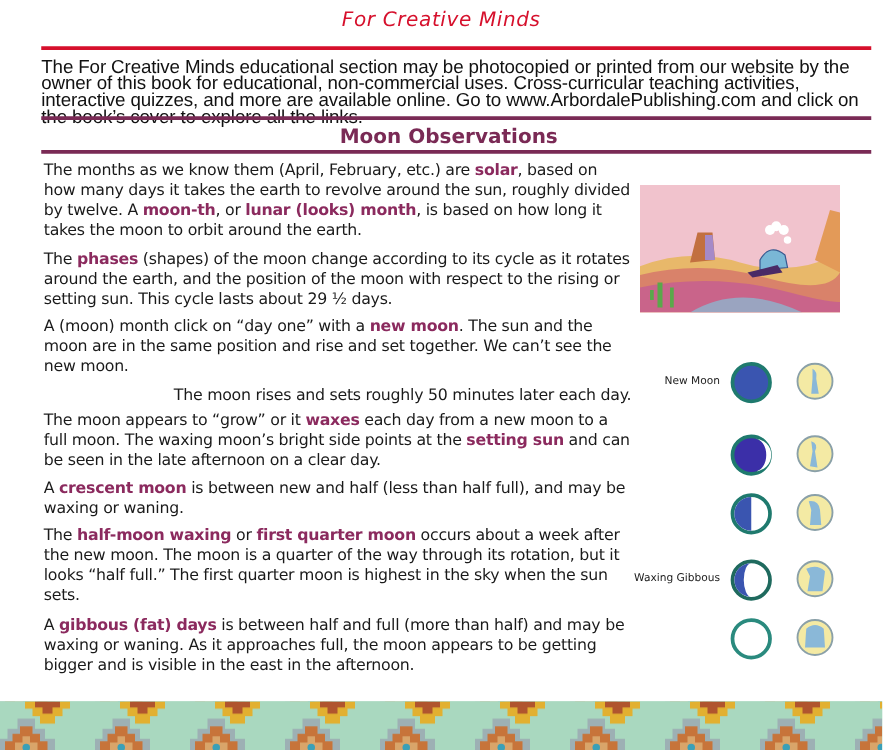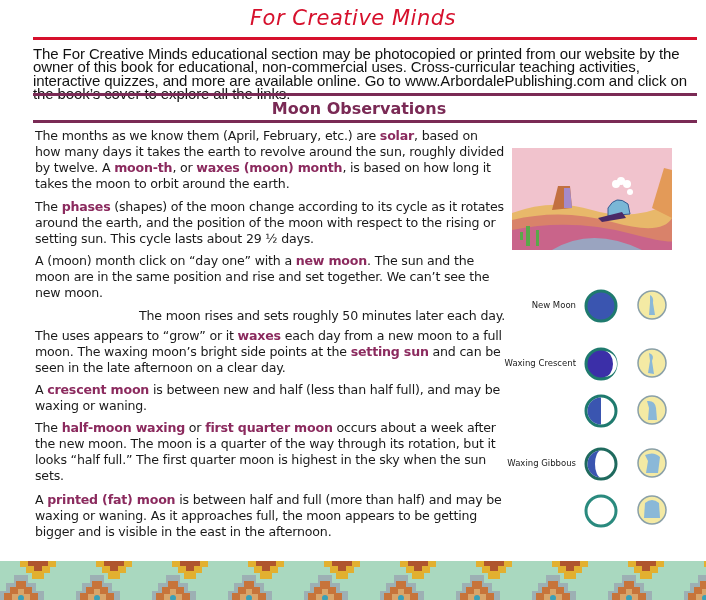--- a/index.html
+++ b/index.html
@@ -1,17 +1,17 @@
 <!DOCTYPE html>
 <html><head>
 <meta charset="utf-8">
 <style>
   html, body { margin:0; padding:0; background:#ffffff; }
   body { width:706px; height:600px; position:relative; overflow:hidden; font-family:"DejaVu Sans", sans-serif; color:#1a1a1a; }
-  .title { position:absolute; left:0; right:0; top:6px; text-align:center; font-family:"DejaVu Sans", sans-serif; font-style:italic; font-size:21px; color:#d6102c; letter-spacing:0.5px; }
+  .title { position:absolute; left:0; right:0; top:6px; text-align:center; font-family:"DejaVu Sans", sans-serif; font-style:italic; font-size:16px; color:#d6102c; letter-spacing:0.5px; }
   .rule-red { position:absolute; left:33px; width:664px; top:37px; height:3px; background:#d6102c; }
   .intro { position:absolute; left:33px; width:668px; top:47px; font-family:"Liberation Sans", sans-serif; font-size:15px; line-height:13.4px; color:#111; letter-spacing:-0.1px; }
   .rule-plum { position:absolute; left:33px; width:664px; height:3px; background:#7a2a55; }
   .section-title { position:absolute; left:12px; right:0; top:99px; text-align:center; font-family:"DejaVu Sans", sans-serif; font-weight:bold; font-size:16px; color:#7a2a55; }
   .body { position:absolute; left:35px; width:470px; font-family:"DejaVu Sans", sans-serif; font-size:12.6px; line-height:16px; color:#1a1a1a; letter-spacing:-0.2px; }
   .body p { margin:0; }
   .hl { color:#8b2a5e; font-weight:bold; }
   .scene { position:absolute; left:512px; top:148px; width:160px; height:102px; overflow:hidden; background:#f2c6cf; }
   .phase-row { position:absolute; left:510px; width:196px; height:40px; }
   .phase-label { position:absolute; right:130px; top:0; height:40px; display:flex; align-items:center; justify-content:flex-end; text-align:right; font-family:"DejaVu Sans", sans-serif; font-size:8.5px; line-height:11px; color:#1a1a1a; width:80px; }
@@ -24,42 +24,42 @@
 
 <div class="title">For Creative Minds</div>
 <div class="rule-red"></div>
 <div class="intro">The For Creative Minds educational section may be photocopied or printed from our website by the owner of this book for educational, non-commercial uses. Cross-curricular teaching activities, interactive quizzes, and more are available online. Go to www.ArbordalePublishing.com and click on the book’s cover to explore all the links.</div>
 
 <div class="rule-plum" style="top:93px;"></div>
 <div class="section-title">Moon Observations</div>
 <div class="rule-plum" style="top:120px;"></div>
 
 <div class="body" style="top:128px;">
-    <p><span>The months as we know them (April, February, etc.) are </span><span class="hl">solar</span><span>, based on how many days it takes the earth to revolve around the sun, roughly divided by twelve. A </span><span class="hl">moon-th</span><span>, or </span><span class="hl">waxes (moon) month</span><span>, is based on how long it takes the moon to orbit around the earth.</span></p>
+    <p><span>The months as we know them (April, February, etc.) are </span><span class="hl">solar</span><span>, based on how many days it takes the earth to revolve around the sun, roughly divided by twelve. A </span><span class="hl">moon-th</span><span>, or </span><span class="hl">lunar (looks) month</span><span>, is based on how long it takes the moon to orbit around the earth.</span></p>
   </div>
 <div class="body" style="top:199px;">
     <p><span>The </span><span class="hl">phases</span><span> (shapes) of the moon change according to its cycle as it rotates around the earth, and the position of the moon with respect to the rising or setting sun. This cycle lasts about 29 ½ days.</span></p>
   </div>
 <div class="body" style="top:253px;">
     <p><span>A (moon) month click on “day one” with a </span><span class="hl">new moon</span><span>. The sun and the moon are in the same position and rise and set together. We can’t see the new moon.</span></p>
   </div>
 <div class="body" style="top:308px;text-align:right;">
     <p><span>The moon rises and sets roughly 50 minutes later each day.</span></p>
   </div>
 <div class="body" style="top:328px;">
-    <p><span>The uses appears to “grow” or it </span><span class="hl">waxes</span><span> each day from a new moon to a full moon. The waxing moon’s bright side points at the </span><span class="hl">setting sun</span><span> and can be seen in the late afternoon on a clear day.</span></p>
+    <p><span>The moon appears to “grow” or it </span><span class="hl">waxes</span><span> each day from a new moon to a full moon. The waxing moon’s bright side points at the </span><span class="hl">setting sun</span><span> and can be seen in the late afternoon on a clear day.</span></p>
   </div>
 <div class="body" style="top:382px;">
     <p><span>A </span><span class="hl">crescent moon</span><span> is between new and half (less than half full), and may be waxing or waning.</span></p>
   </div>
 <div class="body" style="top:420px;">
     <p><span>The </span><span class="hl">half-moon waxing</span><span> or </span><span class="hl">first quarter moon</span><span> occurs about a week after the new moon. The moon is a quarter of the way through its rotation, but it looks “half full.” The first quarter moon is highest in the sky when the sun sets.</span></p>
   </div>
 <div class="body" style="top:492px;">
-    <p><span>A </span><span class="hl">printed (fat) moon</span><span> is between half and full (more than half) and may be waxing or waning.  As it approaches full, the moon appears to be getting bigger and is visible in the east in the afternoon.</span></p>
+    <p><span>A </span><span class="hl">gibbous (fat) days</span><span> is between half and full (more than half) and may be waxing or waning.  As it approaches full, the moon appears to be getting bigger and is visible in the east in the afternoon.</span></p>
   </div>
 
 <div class="scene">
   <svg width="160" height="102" viewBox="0 0 160 102">
     <rect width="160" height="102" fill="#f1c3cd"></rect>
     <path d="M0 65 Q40 50 80 62 T160 55 L160 102 L0 102 Z" fill="#e8b86a"></path>
     <path d="M0 72 Q50 60 100 74 T160 70 L160 102 L0 102 Z" fill="#d9826a"></path>
     <path d="M0 82 Q60 70 120 86 T160 84 L160 102 L0 102 Z" fill="#c9648a"></path>
     <path d="M40 102 Q80 78 130 102 Z" fill="#9aa4c0"></path>
     <path d="M40 62 L46 38 L58 38 L60 60 Z" fill="#c27040"></path>
@@ -82,21 +82,20 @@
   <svg class="moon" viewBox="0 0 34 34">
     <circle cx="17" cy="17" r="15" fill="#3a55b0" stroke="#1f7a6e" stroke-width="3"></circle>
   </svg>
   <svg class="figure" viewBox="0 0 32 32">
     <circle cx="16" cy="16" r="14" fill="#f4eaa4" stroke="#8aa0a8" stroke-width="1.5"></circle>
     <path d="M14 6 Q18 8 17 14 L19 26 L13 26 L14 14 Z" fill="#8ab8d8"></path>
   </svg>
 </div>
 
 <div class="phase-row" style="top:343px;">
-  <div class="phase-label">Waxing Crescent</div>
   <svg class="moon" viewBox="0 0 34 34">
     <circle cx="17" cy="17" r="15" fill="#3b2fa8" stroke="#1f7a6e" stroke-width="3"></circle>
     <path d="M20 4 A13 13 0 0 1 20 30 A9 13 0 0 0 20 4 Z" fill="#ffffff"></path>
   </svg>
   <svg class="figure" viewBox="0 0 32 32">
     <circle cx="16" cy="16" r="14" fill="#f4eaa4" stroke="#8aa0a8" stroke-width="1.5"></circle>
     <path d="M13 6 Q19 8 16 14 L18 27 L12 26 L14 14 Z" fill="#8ab8d8"></path>
   </svg>
 </div>
 

